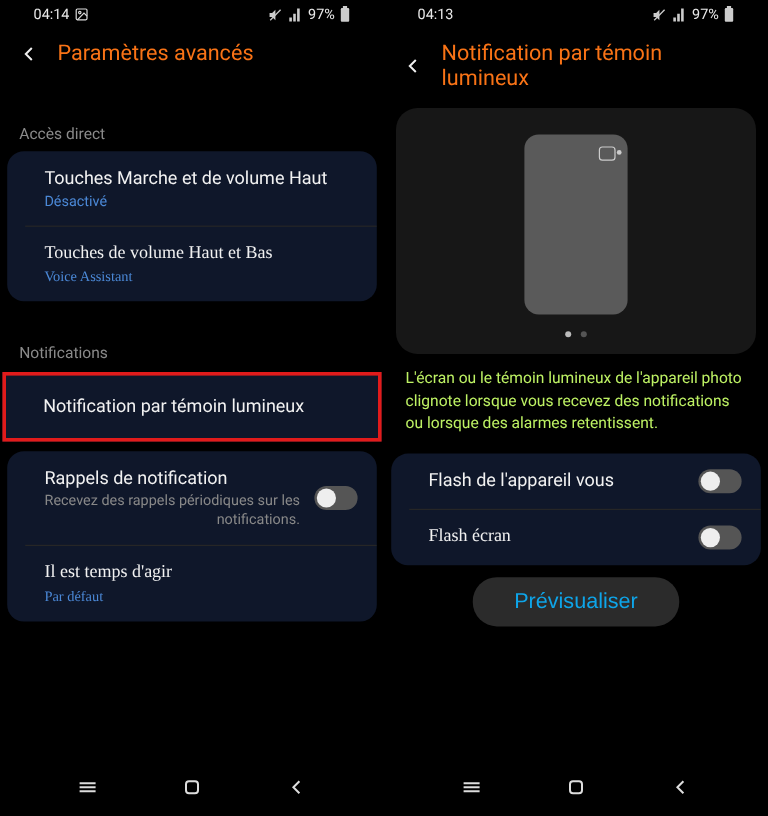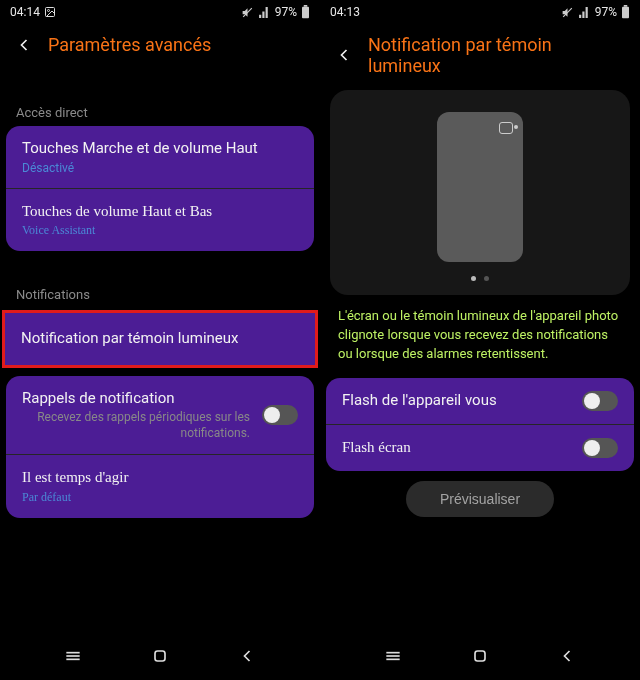--- a/index.html
+++ b/index.html
@@ -17,21 +17,21 @@
     background: #000;
     color: #fff;
     display: flex;
     flex-direction: column;
     position: relative;
   }
   .status-bar {
     height: 24px;
     display: flex;
     align-items: center;
-    padding: 0 10px;
+    padding: 0 28px;
     font-size: 12px;
     color: #e8e8e8;
   }
   .status-left { display: flex; align-items: center; gap: 4px; }
   .status-right { margin-left: auto; display: flex; align-items: center; gap: 4px; }
   .ic { display: inline-flex; align-items: center; }
   .header {
     display: flex;
     align-items: center;
     padding: 10px 14px 14px 14px;
@@ -42,24 +42,25 @@
     color: #f97316;
   }
   .content { flex: 1; overflow: hidden; }
   .section-label {
     color: #8a8a8a;
     font-size: 13px;
     padding: 8px 16px 6px 16px;
     margin-top: 28px;
   }
   .card {
-    background: #4c1d95;
+    background: #0f172a;
     border-radius: 14px;
     margin: 0 6px 10px 6px;
     overflow: hidden;
+    padding-left: 15px;
   }
   .row {
     padding: 13px 16px;
     display: flex;
     align-items: center;
     gap: 12px;
   }
   .row + .row { border-top: 1px solid #262626; font-family: Liberation Serif, serif; }
   .row-text { flex: 1; min-width: 0; }
   .row .primary { font-size: 15px; color: #f2f2f2; line-height: 1.3; }
@@ -100,23 +101,23 @@
   }
   .dots { margin-top: 14px; display: flex; gap: 8px; }
   .dot { width: 5px; height: 5px; border-radius: 50%; background: #555; }
   .dot.active { background: #bbb; }
   .desc {
     color: #bef264; font-size: 13px; line-height: 1.45;
     padding: 0 18px 14px 18px;
   }
   .preview-btn {
     margin: 6px auto 0 auto; display: block;
-    background: #2b2b2b; color: #a3a3a3;
+    background: #2b2b2b; color: #0ea5e9;
     border: none; border-radius: 20px;
-    padding: 10px 34px; font-size: 14px;
+    padding: 10px 34px; font-size: 18px;
   }
   .navbar {
     height: 44px; display: flex; justify-content: space-around;
     align-items: center; padding: 0 30px;
   }
   .nav-ic { color: #ddd; }
 </style>
 </head>
 <body>
 

